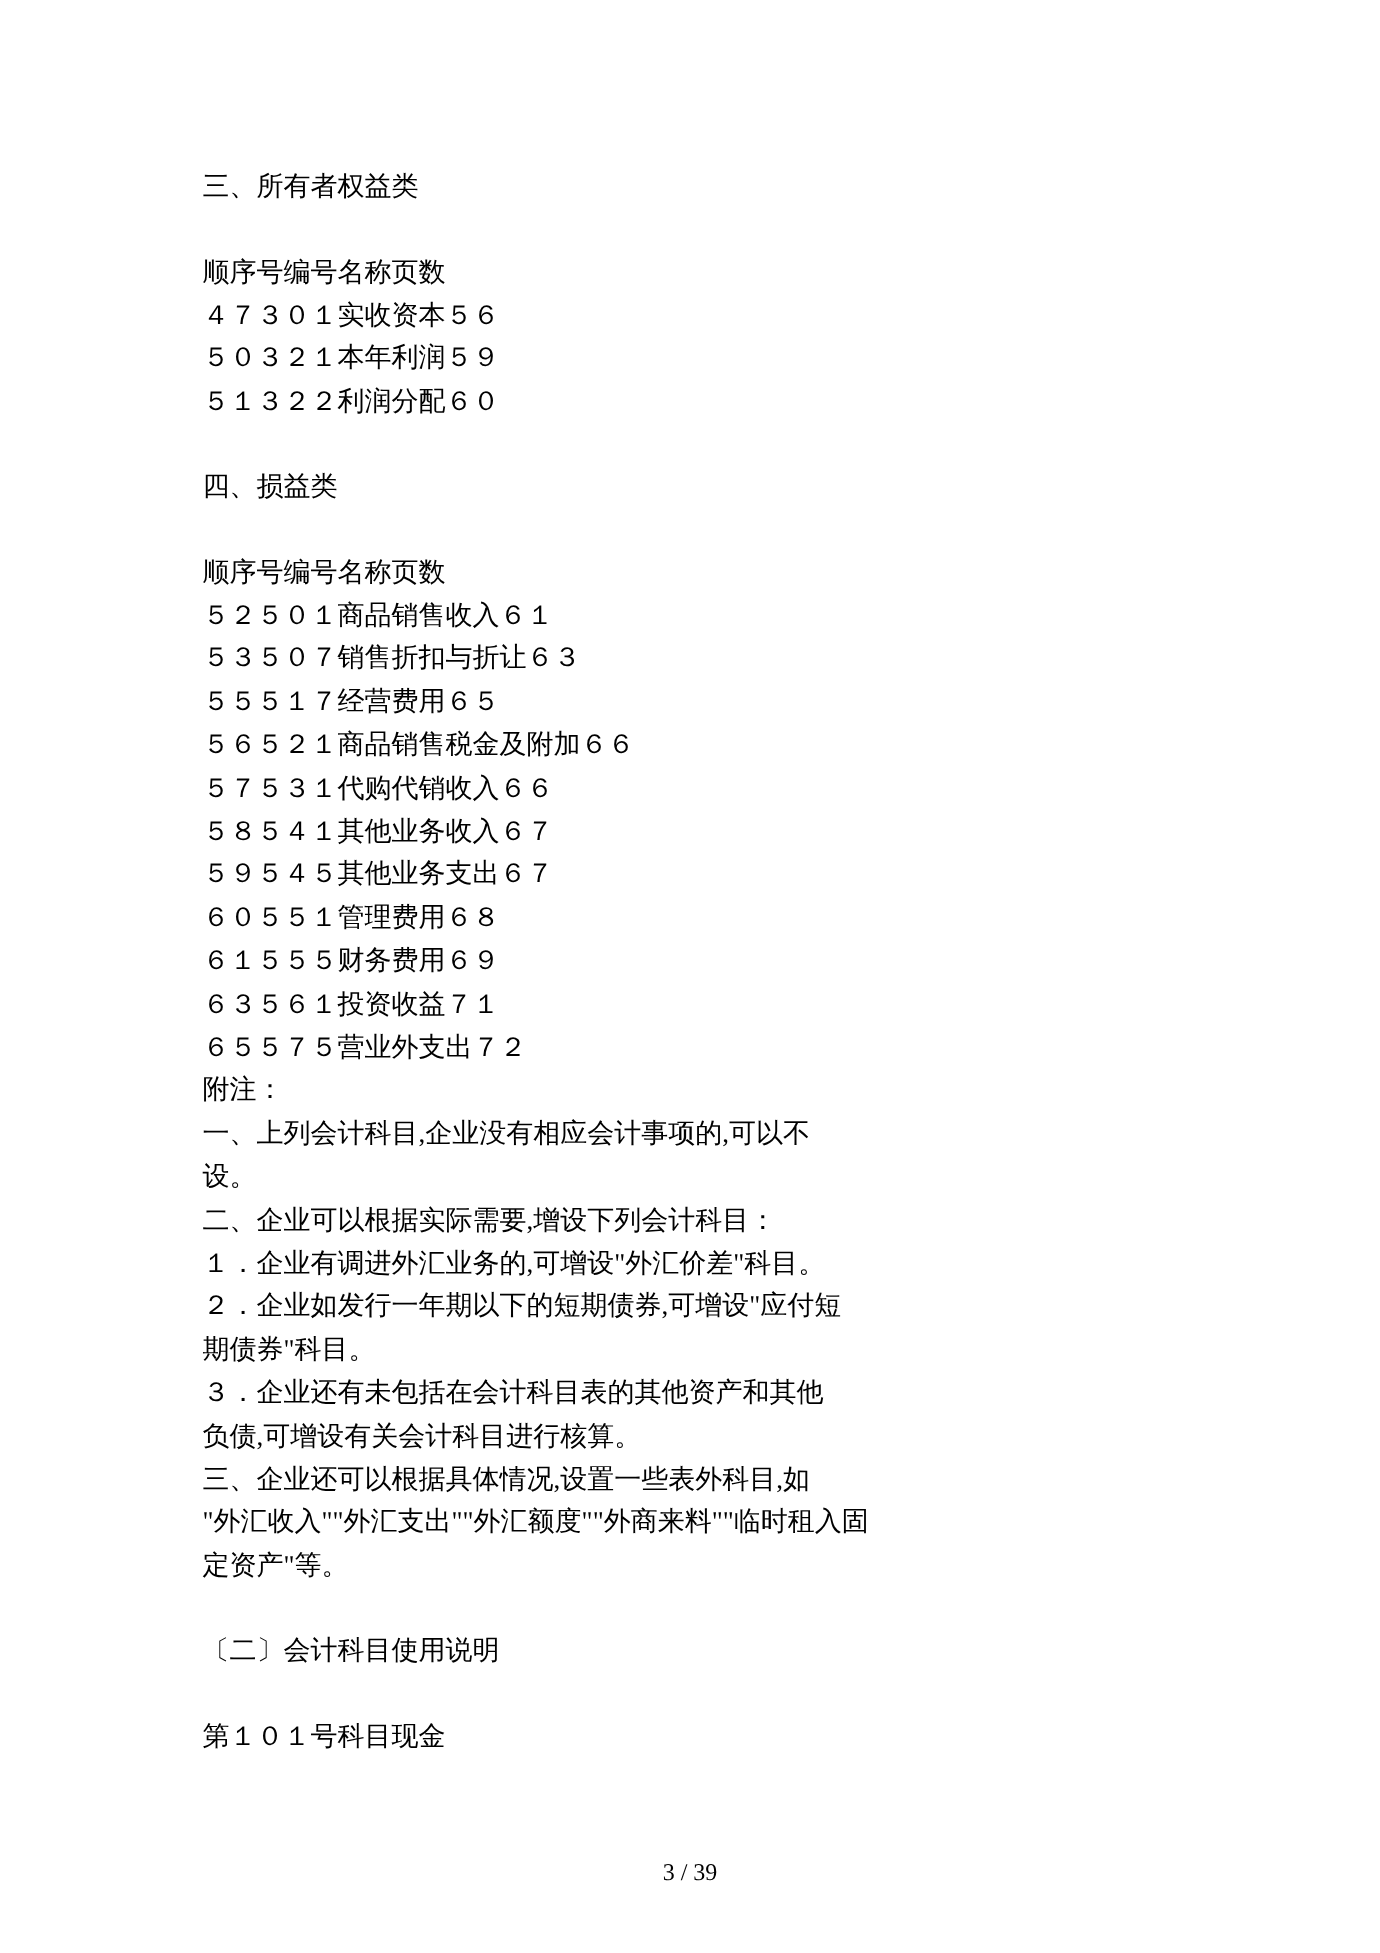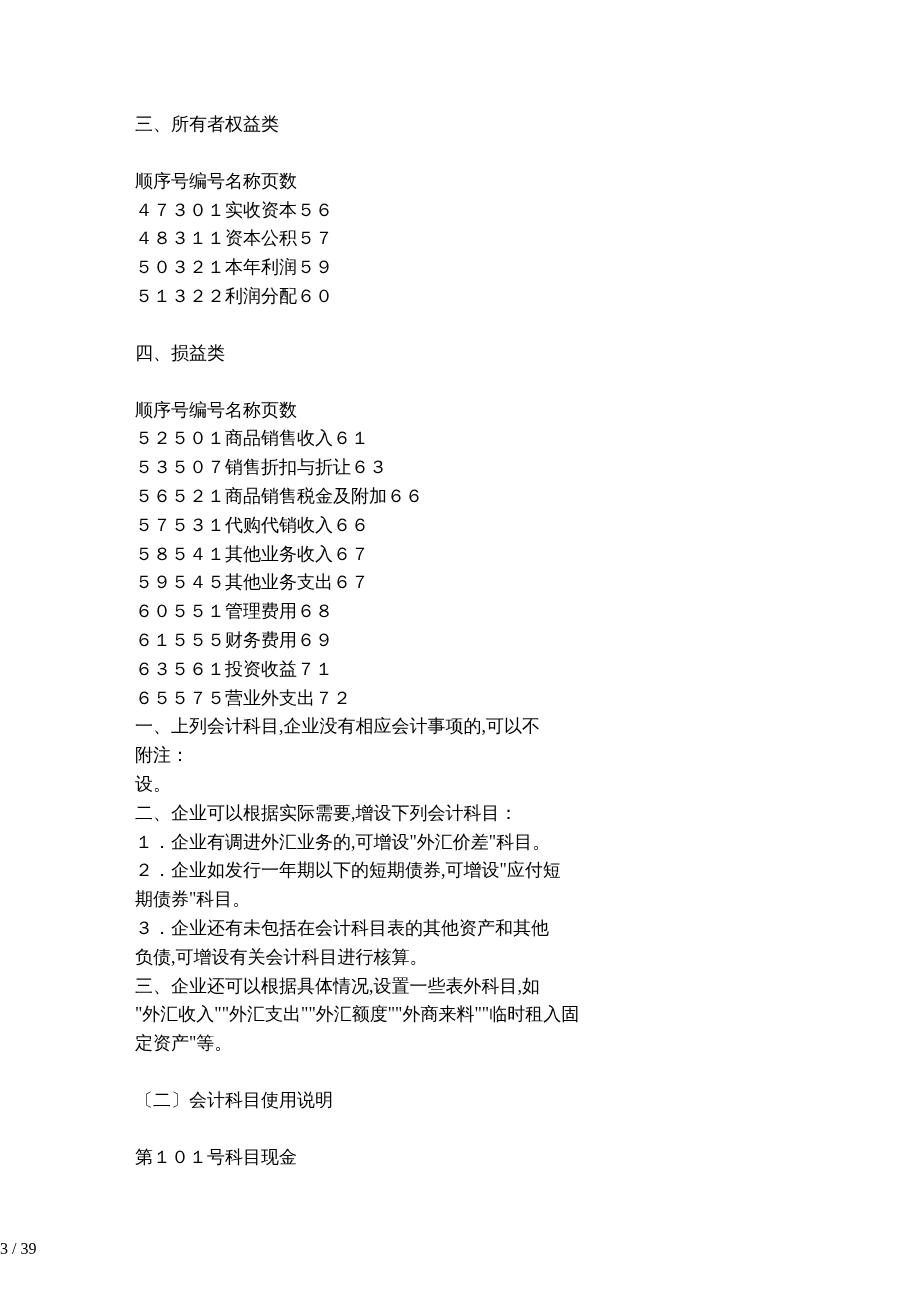--- a/index.html
+++ b/index.html
@@ -15,53 +15,54 @@
       position: relative;
     }
     .content { width: 100%; }
     .para { margin-bottom: 0; }
     .blank { height: 28px; }
     .footer {
       position: absolute;
       bottom: 40px;
       left: 0;
       right: 0;
+      text-align: center;
       font-size: 16px;
     }
   </style>
 </head>
 <body>
 
 <div class="content">
 
   <div class="para">三、所有者权益类</div>
   <div class="blank"></div>
   <div class="para">顺序号编号名称页数</div>
   <div class="para">４７３０１实收资本５６</div>
-  <div class="para">４８３１１资本公积５７</div>
   <div class="para">５０３２１本年利润５９</div>
   <div class="para">５１３２２利润分配６０</div>
   <div class="blank"></div>
 
   <div class="para">四、损益类</div>
   <div class="blank"></div>
   <div class="para">顺序号编号名称页数</div>
   <div class="para">５２５０１商品销售收入６１</div>
   <div class="para">５３５０７销售折扣与折让６３</div>
+  <div class="para">５５５１７经营费用６５</div>
   <div class="para">５６５２１商品销售税金及附加６６</div>
   <div class="para">５７５３１代购代销收入６６</div>
   <div class="para">５８５４１其他业务收入６７</div>
   <div class="para">５９５４５其他业务支出６７</div>
   <div class="para">６０５５１管理费用６８</div>
   <div class="para">６１５５５财务费用６９</div>
   <div class="para">６３５６１投资收益７１</div>
   <div class="para">６５５７５营业外支出７２</div>
 
+  <div class="para">附注：</div>
   <div class="para">一、上列会计科目,企业没有相应会计事项的,可以不</div>
-  <div class="para">附注：</div>
   <div class="para">设。</div>
   <div class="para">二、企业可以根据实际需要,增设下列会计科目：</div>
   <div class="para">１．企业有调进外汇业务的,可增设"外汇价差"科目。</div>
   <div class="para">２．企业如发行一年期以下的短期债券,可增设"应付短</div>
   <div class="para">期债券"科目。</div>
   <div class="para">３．企业还有未包括在会计科目表的其他资产和其他</div>
   <div class="para">负债,可增设有关会计科目进行核算。</div>
   <div class="para">三、企业还可以根据具体情况,设置一些表外科目,如</div>
   <div class="para">"外汇收入""外汇支出""外汇额度""外商来料""临时租入固</div>
   <div class="para">定资产"等。</div>

